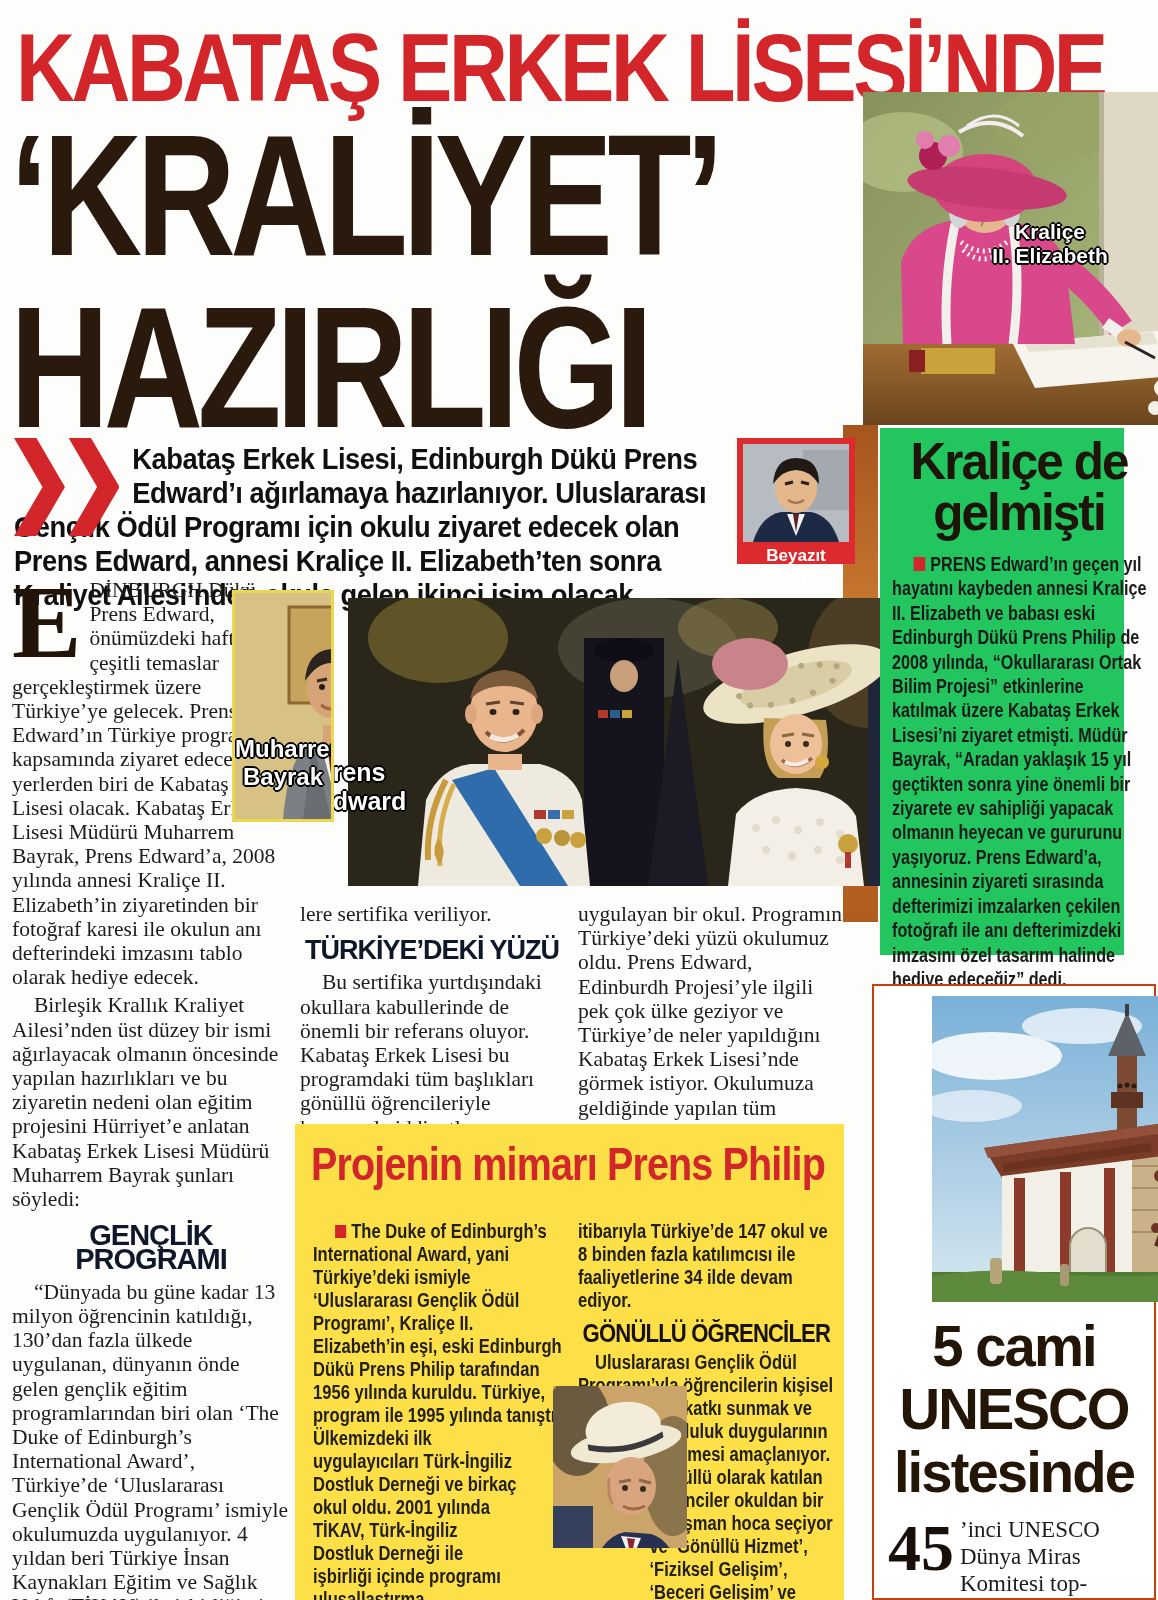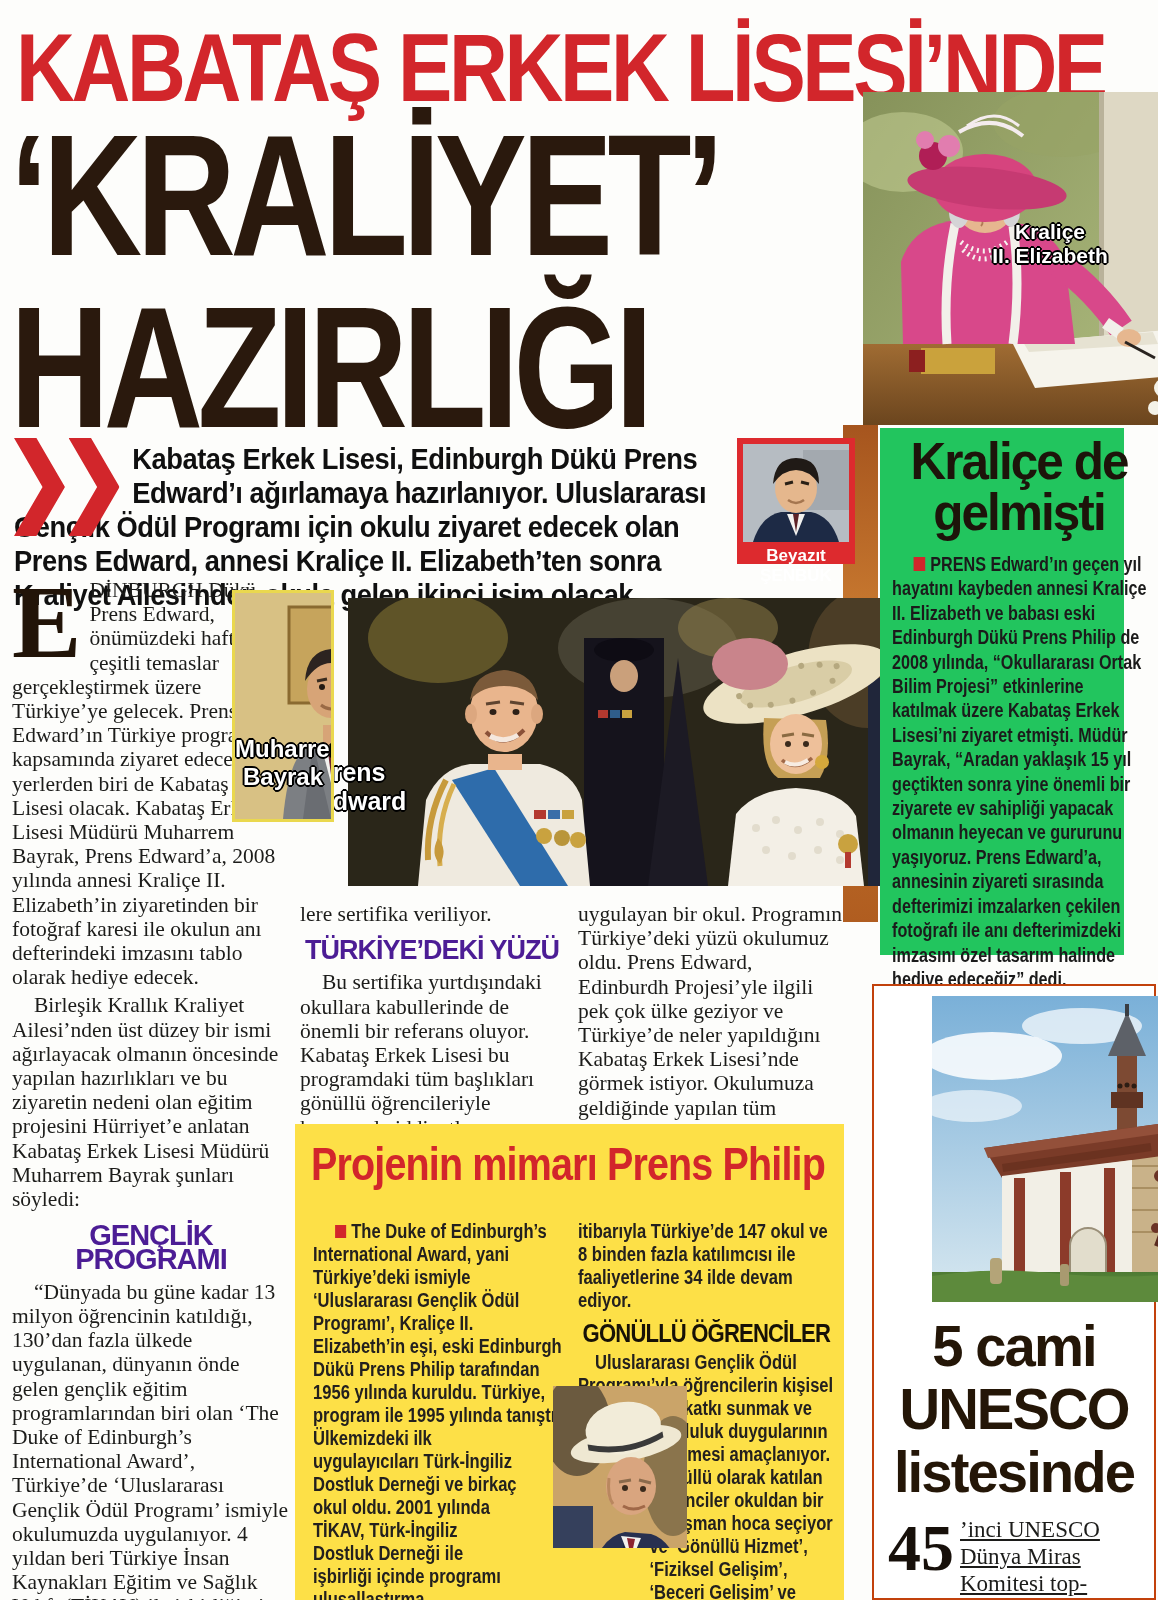--- a/index.html
+++ b/index.html
@@ -42,21 +42,21 @@
                     -1px -1px 0 #000,1px 1px 0 #000,-1px 1px 0 #000,1px -1px 0 #000;}
 
   
   .sercol{font-family:"Liberation Serif",serif;font-size:21.5px;line-height:24.2px;color:#1c1c1a;}
   .colL{left:12px;top:578px;width:278px;}
   .col2{left:300px;top:902px;width:264px;}
   .col3{left:578px;top:902px;width:264px;}
   .dropcap{float:left;font-size:104px;line-height:80px;font-weight:bold;color:#221408;
            margin:4px 8px 0 0;}
   .indent{text-indent:22px;margin-top:4px;}
-  .subhead{font-family:"Liberation Sans",sans-serif;font-weight:bold;color:#4c1d95;
+  .subhead{font-family:"Liberation Sans",sans-serif;font-weight:bold;color:#0f172a;
            font-size:29px;text-align:center;margin:12px 0 8px;letter-spacing:-1px;}
   .subhead.s2{font-size:27px;}
 
   
   .side{left:880px;top:428px;width:234px;height:527px;background:#22c55e;padding-left:10px;}
   .sideh{position:absolute;left:0;top:8px;width:278px;text-align:center;font-weight:bold;
          color:#1d140a;font-size:52px;line-height:51px;letter-spacing:-2px;transform:scaleX(.95);transform-origin:center top;}
   .sidebody{position:absolute;left:12px;top:124px;width:308px;transform:scaleX(.83);transform-origin:left top;
             font-weight:bold;font-size:19.5px;line-height:24.4px;color:#1b1b1b;text-indent:26px;}
   .sq{display:inline-block;width:14px;height:14px;background:#d2262b;margin-right:6px;}
@@ -72,21 +72,21 @@
   .pnarrow{width:240px;}
   .pindentwrap{margin-left:84px;width:218px;}
   .pboxsub{font-size:26px;text-align:center;margin:10px 0 6px;color:#171106;letter-spacing:-1px;}
   .pfirst{text-indent:26px;}
 
   
   .ubox{left:872px;top:984px;width:284px;height:616px;border:2px solid #c2410c;background:#fff;box-sizing:border-box;}
   .uhead{position:absolute;left:0;top:328px;width:280px;text-align:center;font-weight:bold;
          color:#241607;font-size:58px;line-height:63px;letter-spacing:-2px;transform:scaleX(.97);transform-origin:center top;}
   .utext{position:absolute;left:14px;top:530px;width:252px;font-family:"Liberation Serif",serif;
-         font-size:23px;line-height:27px;color:#1c1c1a;text-decoration:underline;}
+         font-size:23px;line-height:27px;color:#1c1c1a;}
   .unum{float:left;font-size:66px;line-height:56px;font-weight:bold;margin:4px 6px 0 0;color:#17100a;}
 </style>
 </head>
 <body>
 
 <div class="page">
 
   <div class="abs condense kicker">KABATAŞ ERKEK LİSESİ’NDE</div>
 
   <div class="abs photo queen">

